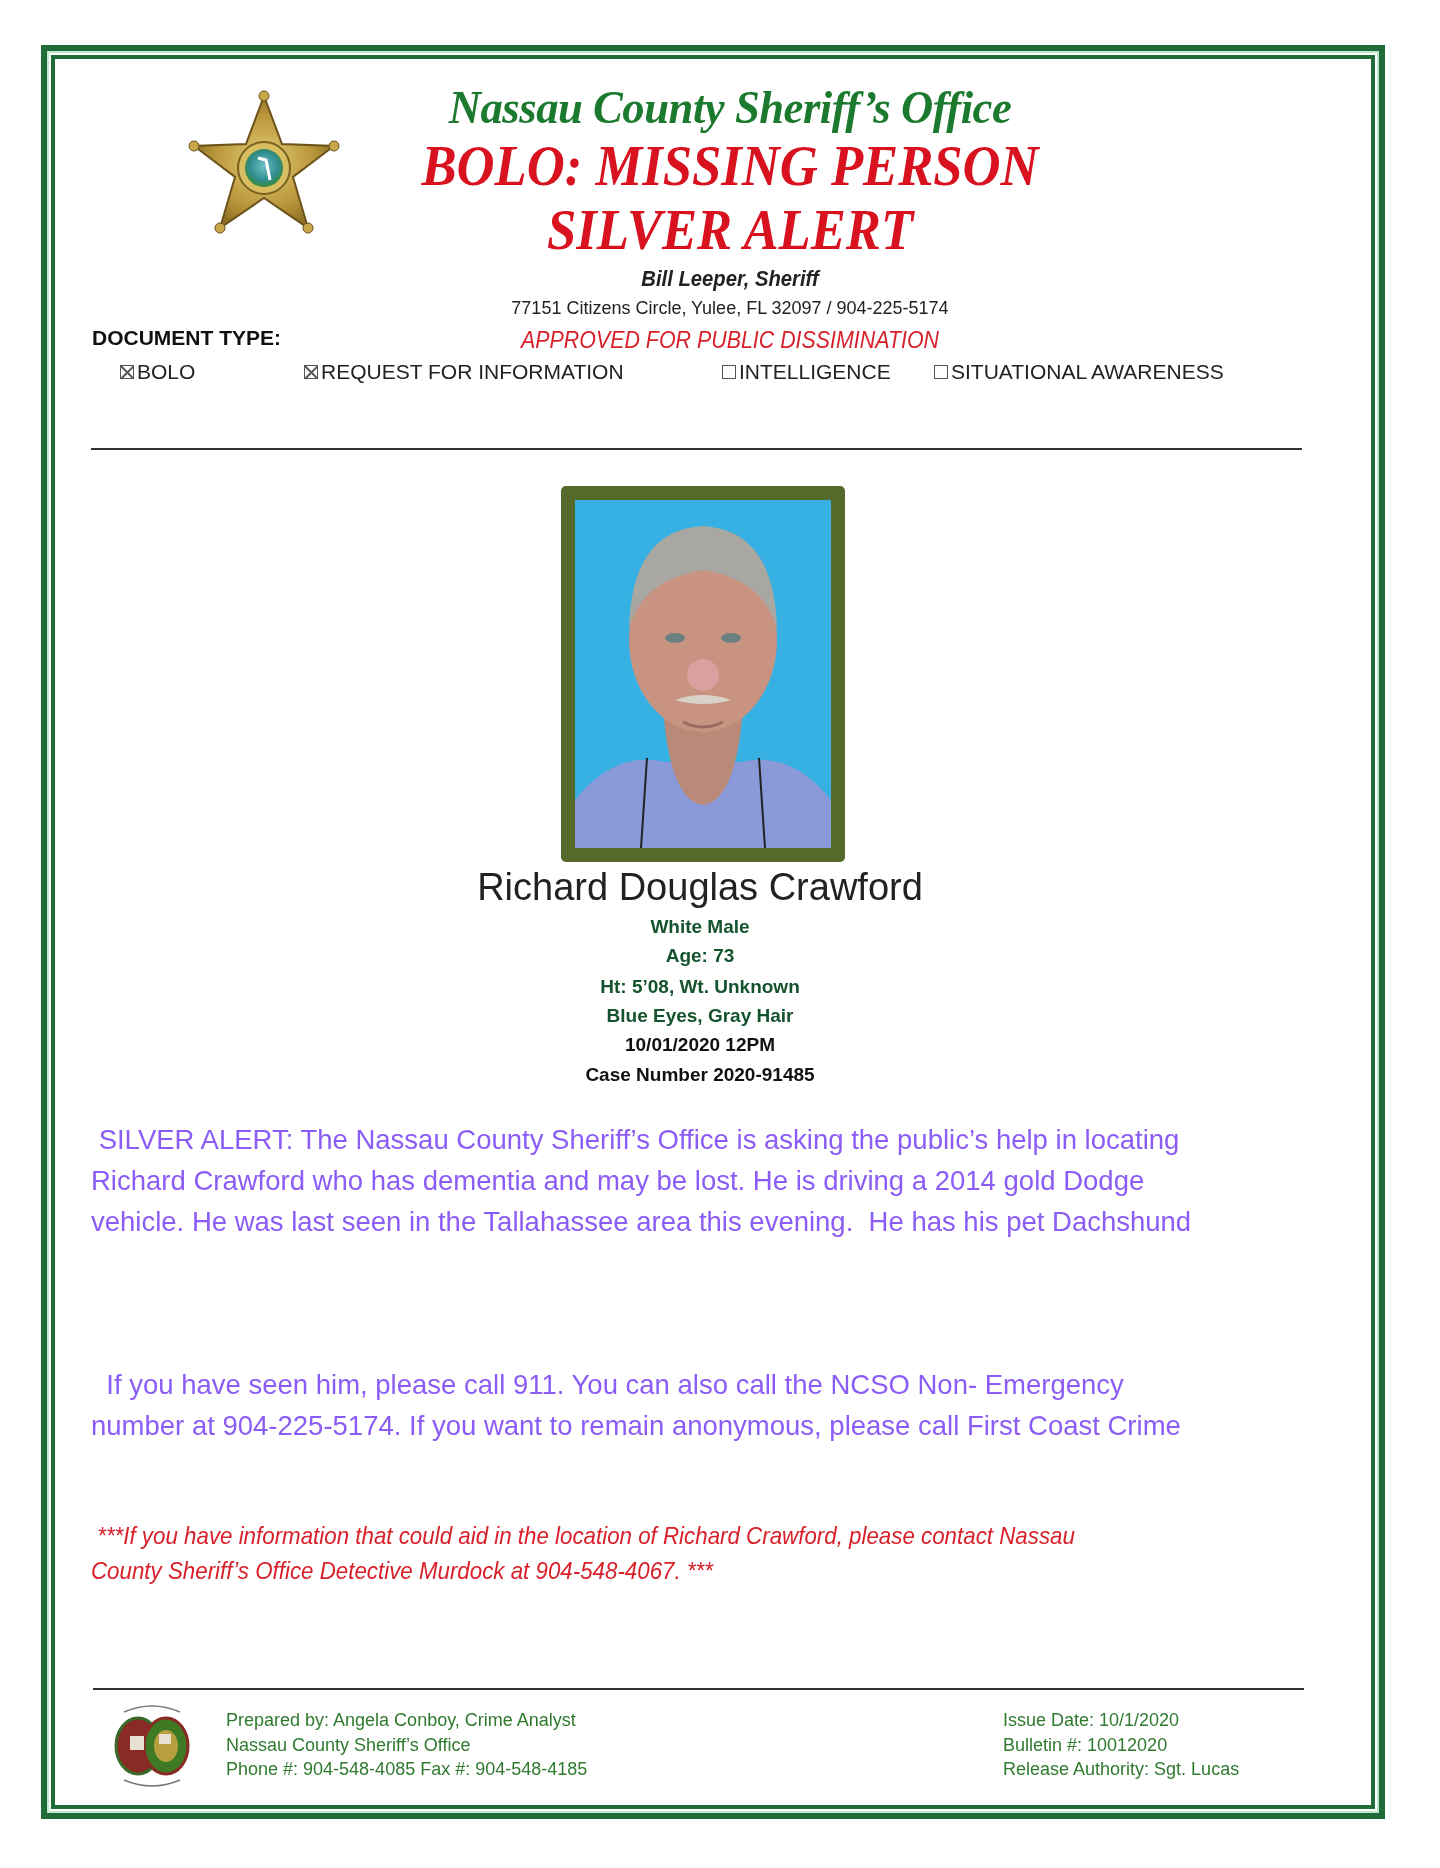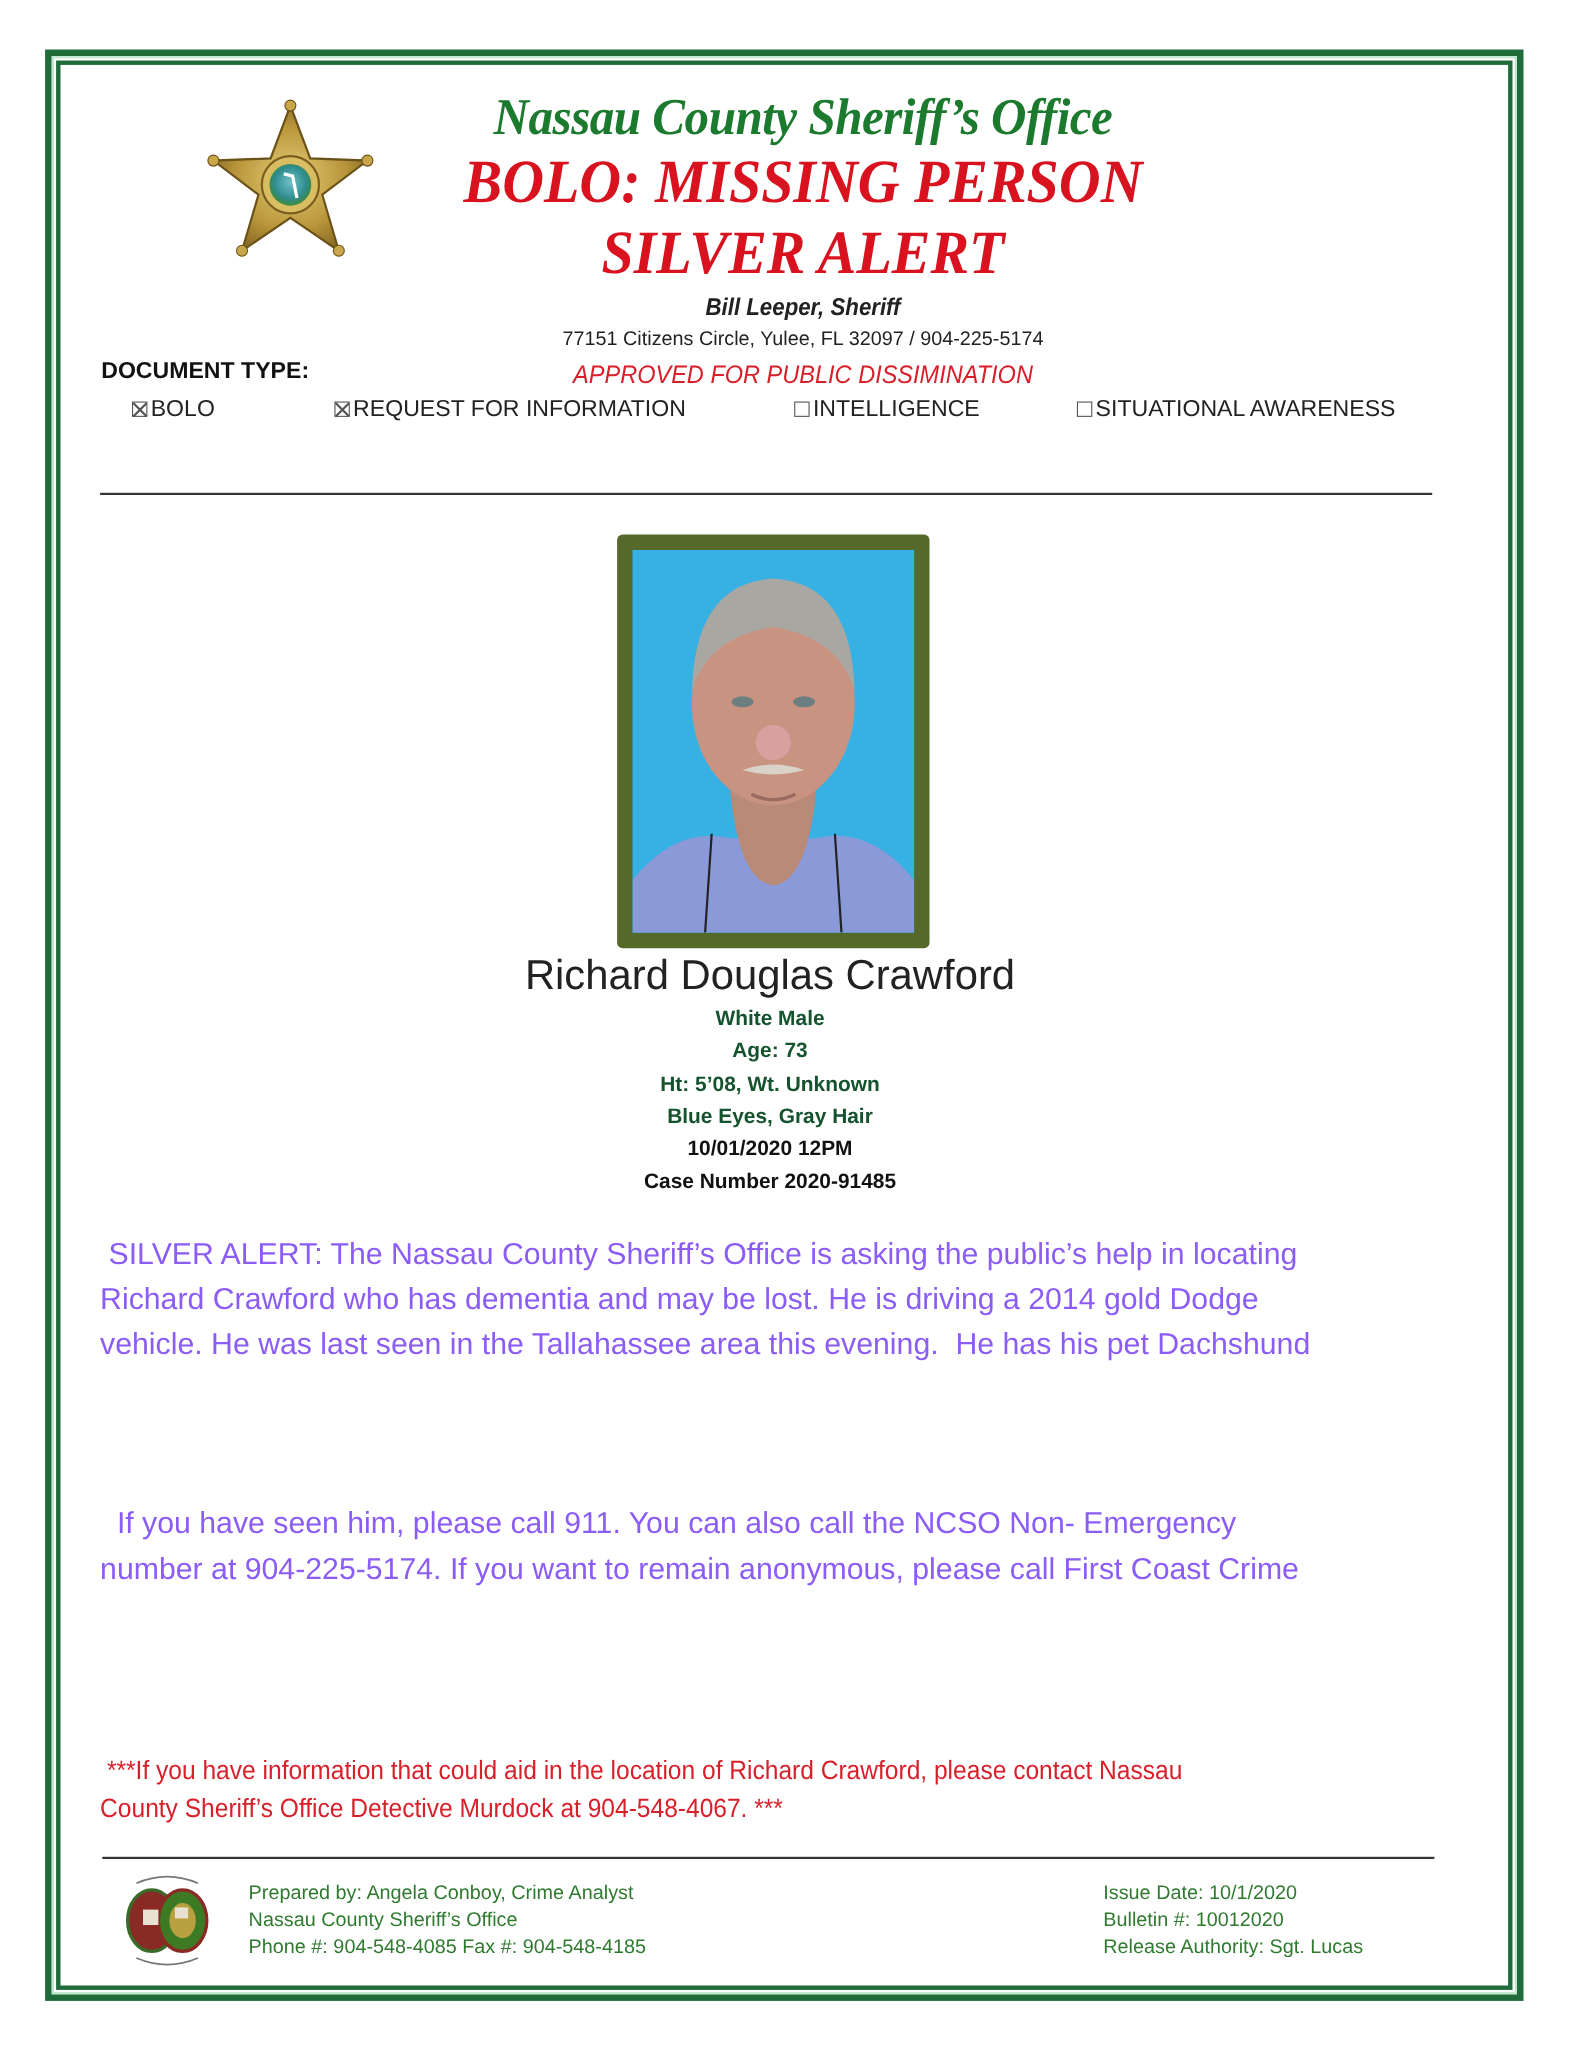--- a/index.html
+++ b/index.html
@@ -99,21 +99,21 @@
   <span>BOLO</span>
 </div>
 <div class="checkrow" style="left:292px;padding-left:12px;">
   <span class="cb checked"></span>
   <span>REQUEST FOR INFORMATION</span>
 </div>
 <div class="checkrow" style="left:722px;">
   <span class="cb"></span>
   <span>INTELLIGENCE</span>
 </div>
-<div class="checkrow" style="left:979px;">
+<div class="checkrow" style="left:934px;">
   <span class="cb"></span>
   <span>SITUATIONAL AWARENESS</span>
 </div>
 
 <div class="rule" style="left:91px; top:448px; width:1211px;"></div>
 
 <div class="photo-frame">
   <div class="photo">
     <svg width="256" height="348" viewBox="0 0 256 348">
       <path d="M0 300 Q40 250 90 262 L166 262 Q216 250 256 300 L256 348 L0 348 Z" fill="#8a9ad8"></path>
@@ -142,21 +142,21 @@
   <span class="line" style="white-space:pre;"> SILVER ALERT: The Nassau County Sheriff’s Office is asking the public’s help in locating</span>
   <span class="line">Richard Crawford who has dementia and may be lost. He is driving a 2014 gold Dodge</span>
   <span class="line" style="white-space:pre;">vehicle. He was last seen in the Tallahassee area this evening.  He has his pet Dachshund</span>
 </div>
 
 <div class="para" style="top:1364px;">
   <span class="line" style="white-space:pre;">  If you have seen him, please call 911. You can also call the NCSO Non- Emergency</span>
   <span class="line">number at 904-225-5174. If you want to remain anonymous, please call First Coast Crime</span>
 </div>
 
-<div class="para-red" style="top:1592px;">
+<div class="para-red" style="top:1518px;font-style:italic;">
   <span class="line" style="white-space:pre;"> ***If you have information that could aid in the location of Richard Crawford, please contact Nassau</span>
   <span class="line">County Sheriff’s Office Detective Murdock at 904-548-4067. ***</span>
 </div>
 
 <div class="rule" style="left:93px; top:1688px; width:1211px;"></div>
 
 <svg class="accred" viewBox="0 0 96 90">
   <ellipse cx="34" cy="46" rx="22" ry="28" fill="#8a2a24" stroke="#3a6b2a" stroke-width="3"></ellipse>
   <ellipse cx="62" cy="46" rx="22" ry="28" fill="#3e7a24" stroke="#8a2a24" stroke-width="3"></ellipse>
   <ellipse cx="62" cy="46" rx="12" ry="16" fill="#b8a040"></ellipse>

